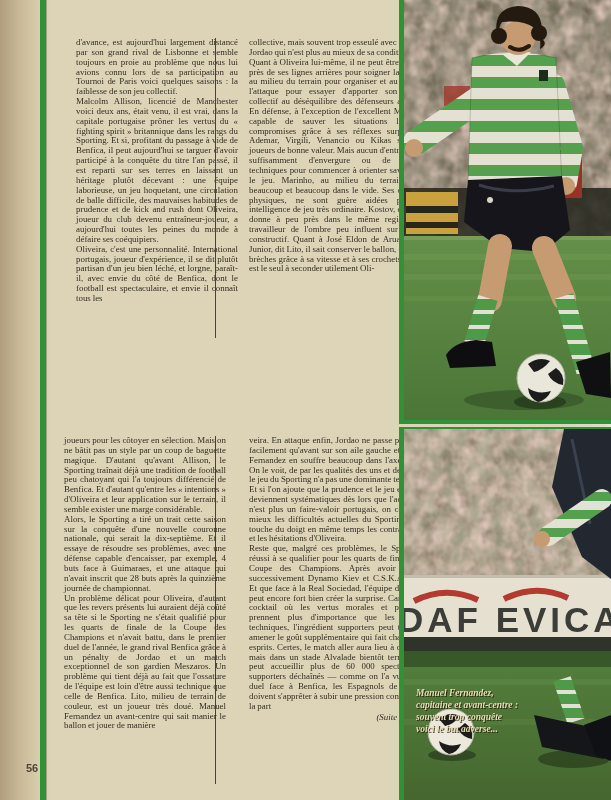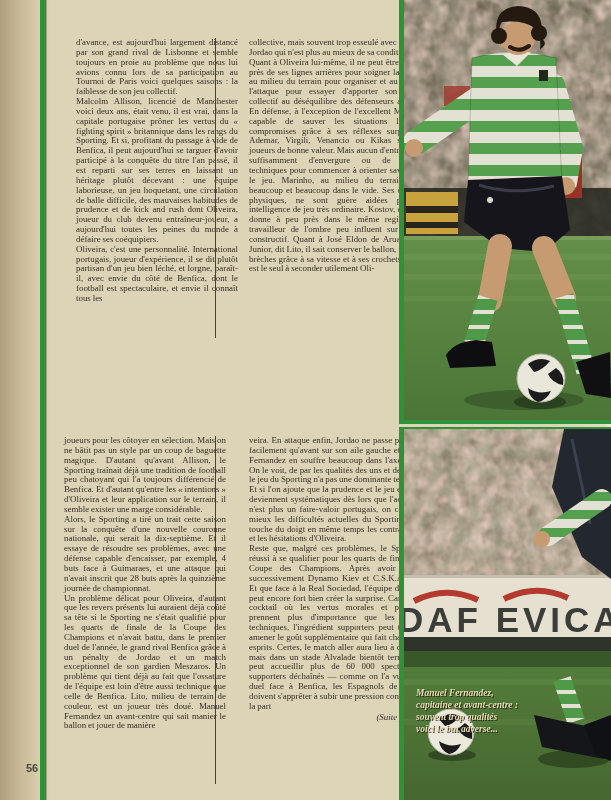--- a/index.html
+++ b/index.html
@@ -230,18 +230,18 @@
         <circle cx="47" cy="303" r="23" fill="#ece8dc" stroke="#b9b6a8"></circle>
         <path d="M35,290 q10,-8 21,-3 q-7,9 -15,10 z" fill="#1c1c1c"></path>
         <path d="M61,294 q9,6 7,16 q-10,-2 -14,-10 z" fill="#1c1c1c"></path>
         <path d="M35,312 q10,7 22,3 q-4,9 -12,10 q-9,-4 -10,-13 z" fill="#1c1c1c"></path>
       </g>
     </svg>
 
     <div class="caption">
       <div>Manuel Fernandez,</div>
       <div>capitaine et avant-centre :</div>
-      <div>souvent trop qualités</div>
+      <div>souvent trop conquête</div>
       <div>voici le but adverse...</div>
     </div>
   </div>
 
 </div>
 
 </body></html>

